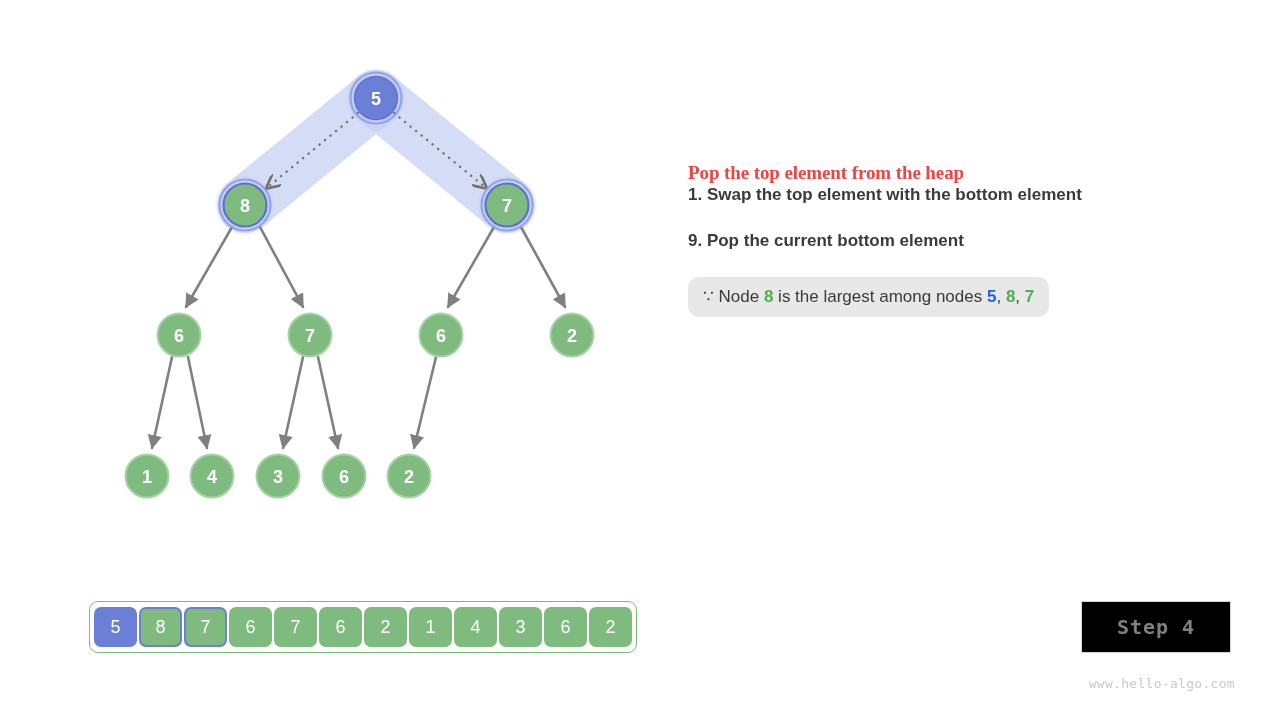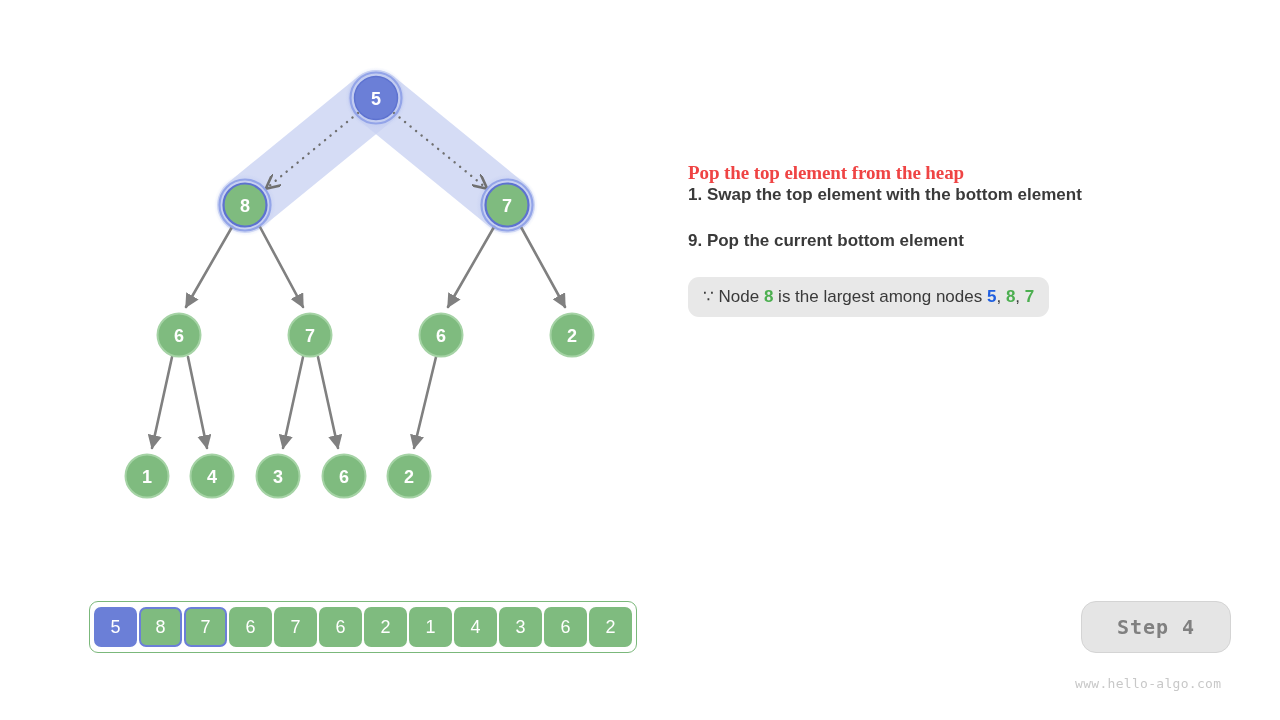--- a/index.html
+++ b/index.html
@@ -114,37 +114,37 @@
 
   
   #step-badge {
     position: absolute;
     left: 1081px;
     top: 601px;
     width: 150px;
     height: 52px;
     box-sizing: border-box;
     border: 1.6px solid #d4d4d4;
-    border-radius: 15px;
-    background: #e5e5e5;
+    border-radius: 1px;
+    background: #000000;
     display: flex;
     align-items: center;
     justify-content: center;
     font-family: "DejaVu Sans Mono", monospace;
     font-size: 20px;
     font-weight: 700;
     color: #808080;
     letter-spacing: 1px;
   }
   #watermark {
     position: absolute;
     left: 1075px;
     top: 676px;
     width: 160px;
-    text-align: left;
+    text-align: right;
     font-family: "DejaVu Sans Mono", monospace;
     font-size: 13px;
     color: #c8c8c8;
     letter-spacing: 0.3px;
   }
 </style>
 </head>
 <body>
 
 <div id="tree-figure">

